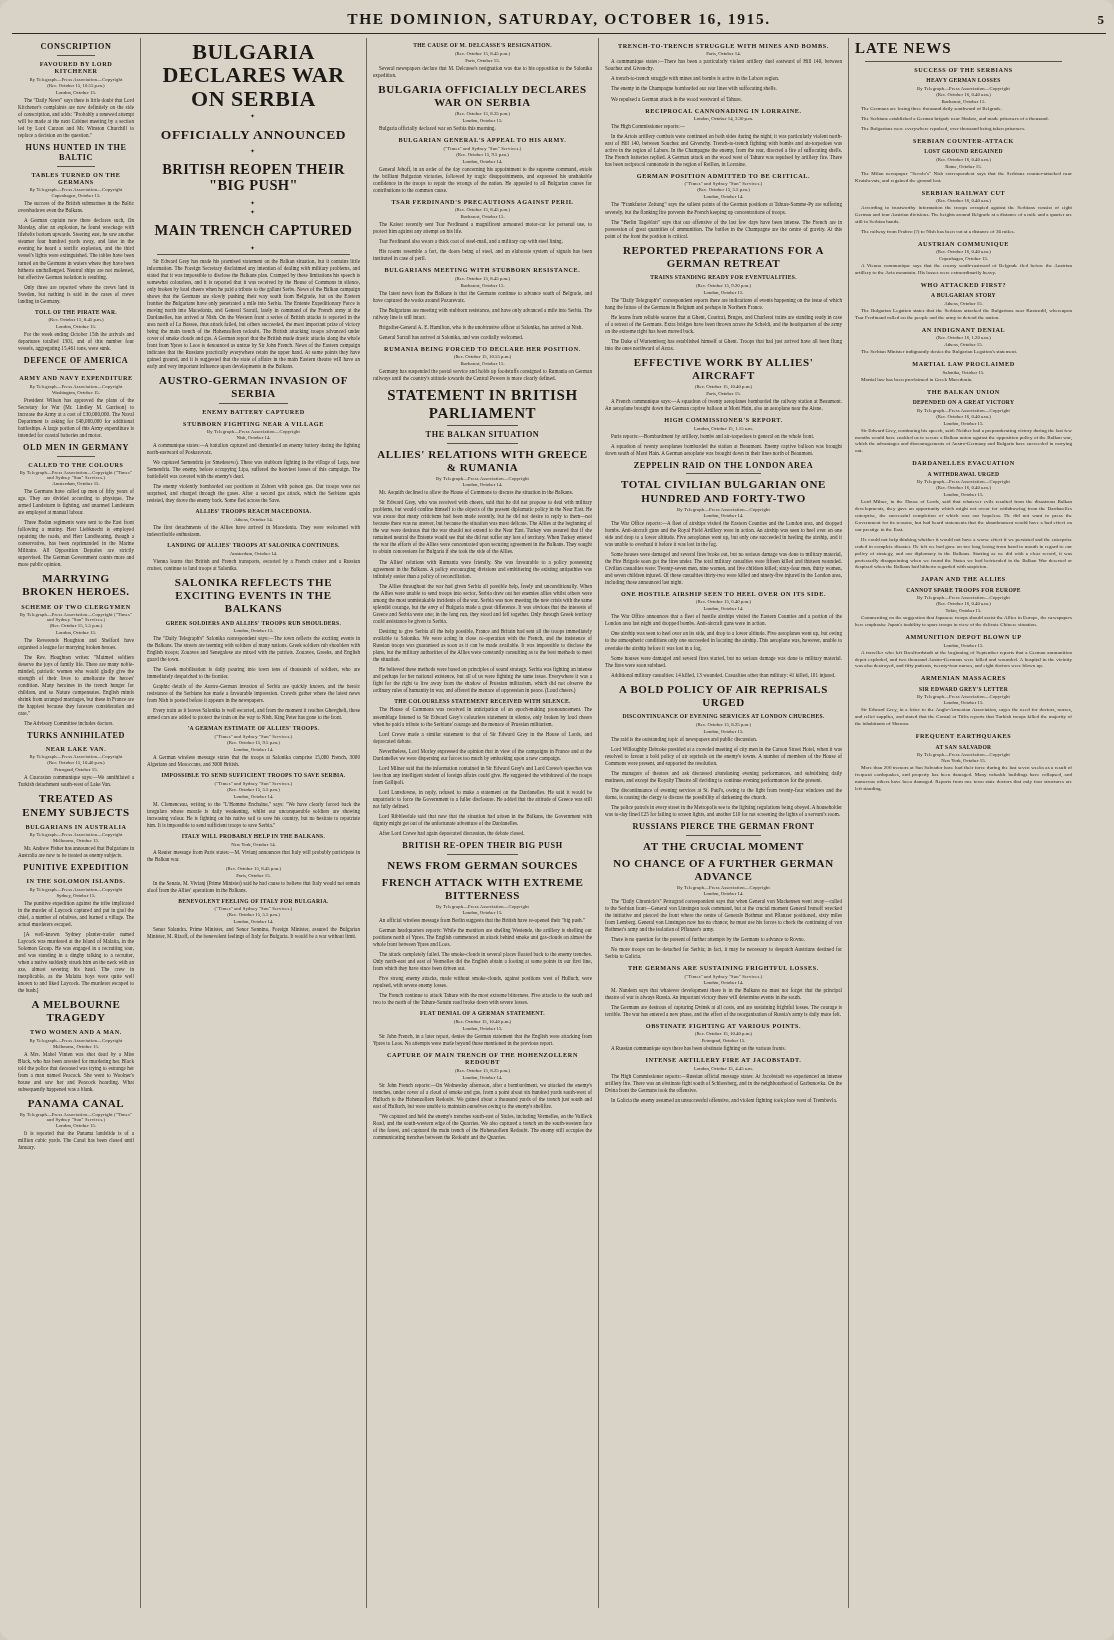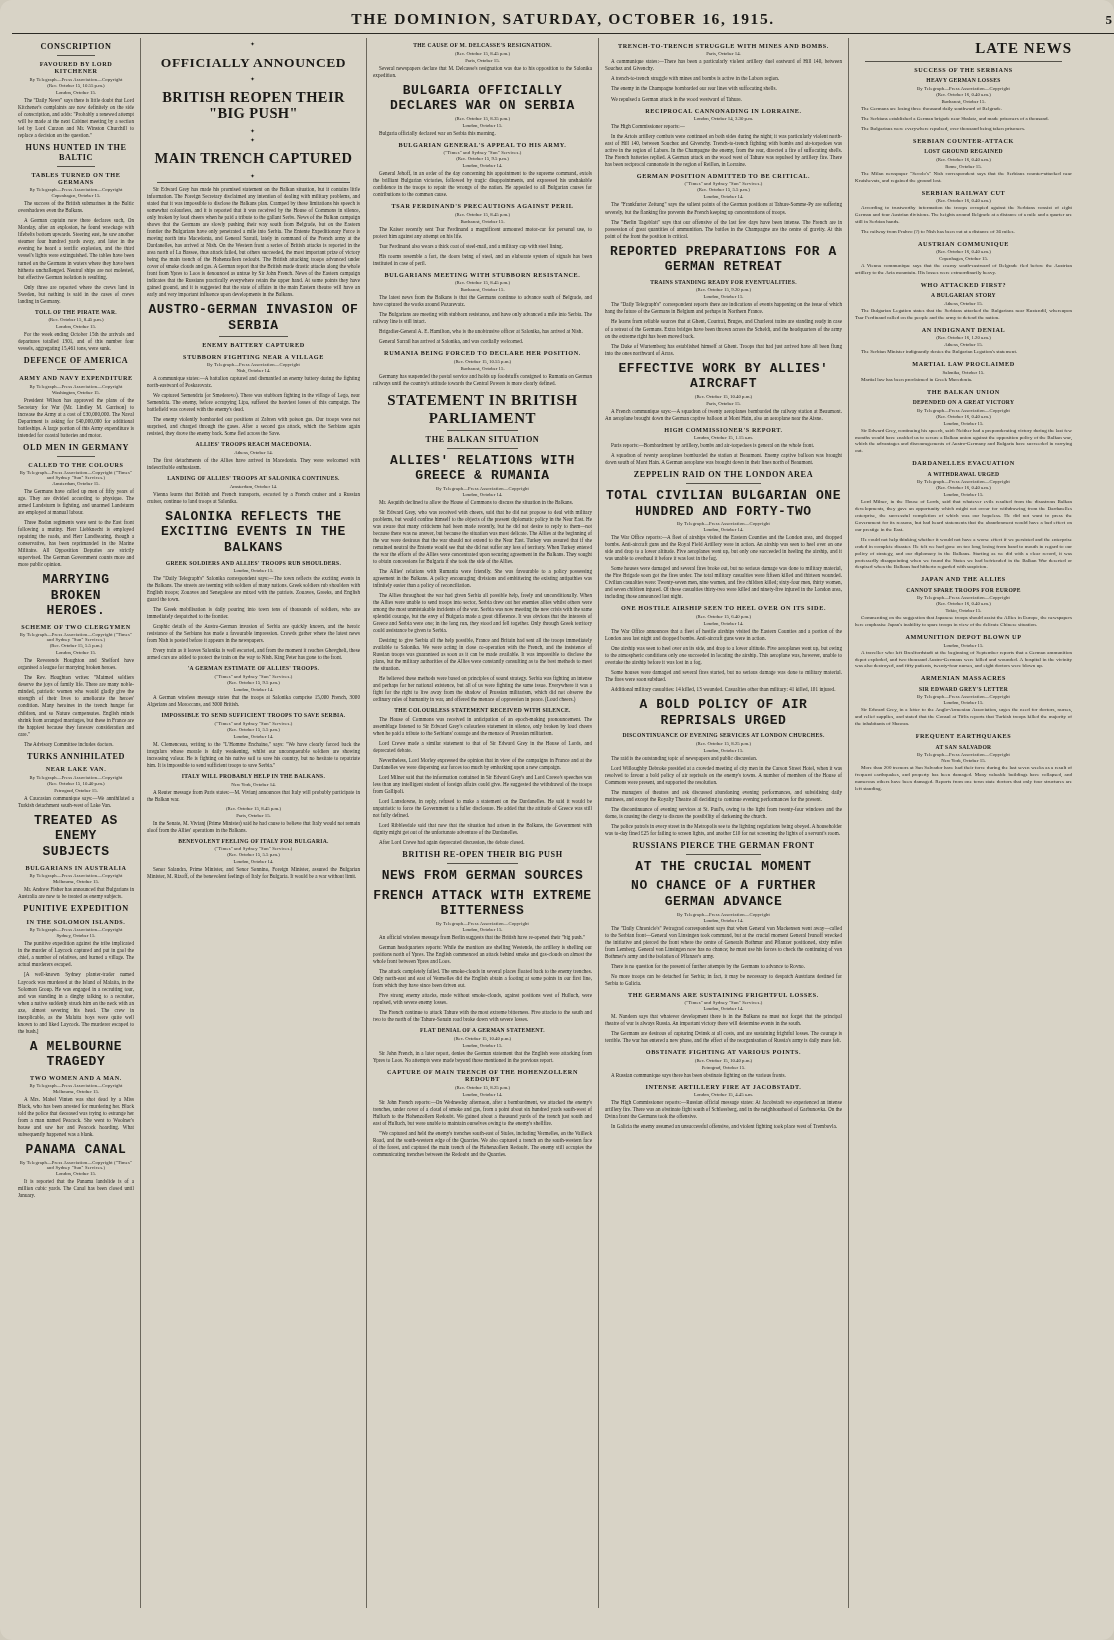--- a/index.html
+++ b/index.html
@@ -1,20 +1,20 @@
 <!DOCTYPE html>
 <html><head>
 <meta charset="utf-8">
 <style>
   html,body{margin:0;padding:0;background:#cfcabc;}
   body{font-family:"Liberation Serif", serif;}
   .page{
     width:1114px;height:1640px;box-sizing:border-box;
     background:#d8d3c6;
-    padding:10px 0 8px 12px;
+    padding:10px 8px 8px 12px;
     position:relative;
     color:#1b1a17;
     border-radius:12px;
   }
   .masthead{
     text-align:center;
     font-family:"Liberation Serif", serif;
     font-size:15.5px;
     letter-spacing:1.6px;
     font-weight:700;
@@ -51,21 +51,21 @@
   .bodytext.ind{text-indent:6px;}
   .hd{
     text-align:center;
     font-weight:700;
     letter-spacing:0.6px;
     margin:4px 0 2px 0;
     line-height:1.2;
   }
   .hd1{font-size:15px;}
   .hd2{font-size:8.2px;}
-  .hd3{font-size:13px;font-family:Liberation Mono, monospace;}
+  .hd3{font-size:11px;}
   .hd4{font-size:6.2px;font-weight:700;}
   .hd5{font-size:5.6px;font-weight:700;letter-spacing:0.3px;}
   .credit{
     text-align:center;font-size:4.6px;margin:2px 0 1px 0;letter-spacing:0.2px;
   }
   .dateline{
     text-align:center;font-size:4.8px;margin:1px 0 2px 0;font-style:normal;
   }
   .star{text-align:center;font-size:6px;line-height:6px;margin:3px 0;letter-spacing:2px;}
   .hrthin{border-top:1px solid #55524a;margin:3px 10px;}
@@ -74,21 +74,21 @@
     text-align:center;
     font-weight:700;
     font-family:"Liberation Serif", serif;
   }
   .bm1{font-size:22px;line-height:1.06;letter-spacing:0.5px;margin:2px 0 2px 0;}
   .bm2{font-size:13.5px;line-height:1.12;letter-spacing:0.6px;margin:8px 0 6px 0;}
   .bm3{font-size:14.5px;line-height:1.1;letter-spacing:0.4px;margin:8px 0 6px 0;}
   .bm4{font-size:15px;line-height:1.1;letter-spacing:0.4px;margin:8px 0 6px 0;}
   .bm5{font-size:19px;line-height:1.12;letter-spacing:0.4px;margin:9px 0 8px 0;}
   .latenews{
-    text-align:right;font-size:15px;font-weight:700;letter-spacing:1px;margin:2px 0 4px 0;
+    text-align:left;font-size:15px;font-weight:700;letter-spacing:1px;margin:2px 0 4px 0;
   }
   .col5 .bodytext{font-size:5px;}
 </style>
 </head>
 <body>
 
 <div class="page">
 
   <div class="masthead">
     <span>THE DOMINION, SATURDAY, OCTOBER 16, 1915.</span>
@@ -171,20 +171,21 @@
       <div class="dateline">Melbourne, October 15.</div>
       <p class="bodytext ind">A Mrs. Mabel Vinten was shot dead by a Miss Black, who has been arrested for murdering her. Black told the police that deceased was trying to estrange her from a man named Peacock. She went to Woolner's house and saw her and Peacock hoarding. What subsequently happened was a blank.</p>
 
       <div class="hd hd3">PANAMA CANAL</div>
       <div class="credit">By Telegraph—Press Association—Copyright ("Times" and Sydney "Sun" Services.)</div>
       <div class="dateline">London, October 15.</div>
       <p class="bodytext ind">It is reported that the Panama landslide is of a million cubic yards. The Canal has been closed until January.</p>
     </div>
 
     <div class="col c2">
+      <div class="bigmast bm1">BULGARIA DECLARES WAR ON SERBIA</div>
       <div class="star">✦</div>
       <div class="bigmast bm2">OFFICIALLY ANNOUNCED</div>
       <div class="star">✦</div>
       <div class="bigmast bm3">BRITISH REOPEN THEIR "BIG PUSH"</div>
       <div class="star">✦</div>
       <div class="star">✦</div>
       <div class="bigmast bm3">MAIN TRENCH CAPTURED</div>
       <div class="star">✦</div>
       <div class="hrthin"></div>
       <p class="bodytext ind">Sir Edward Grey has made his promised statement on the Balkan situation, but it contains little information. The Foreign Secretary disclaimed any intention of dealing with military problems, and stated that it was impossible to disclose the Balkans plan. Cramped by these limitations his speech is somewhat colourless, and it is reported that it was received by the House of Commons in silence, only broken by loud cheers when he paid a tribute to the gallant Serbs. News of the Balkan campaign shows that the Germans are slowly pushing their way south from Belgrade, but on the Eastern frontier the Bulgarians have only penetrated a mile into Serbia. The Entente Expeditionary Force is moving north into Macedonia, and General Sarrail, lately in command of the French army at the Dardanelles, has arrived at Nish. On the Western front a series of British attacks is reported in the area north of La Bassee, thus attack failed, but others succeeded, the most important prize of victory being the main trench of the Hohenzollern redoubt. The British attacking troops advanced under cover of smoke clouds and gas. A German report that the British made drastic attacks along the whole front from Ypres to Loos is denounced as untrue by Sir John French. News of the Eastern campaign indicates that the Russians practically everywhere retain the upper hand. At some points they have gained ground, and it is suggested that the state of affairs in the main Eastern theatre will have an early and very important influence upon developments in the Balkans.</p>

